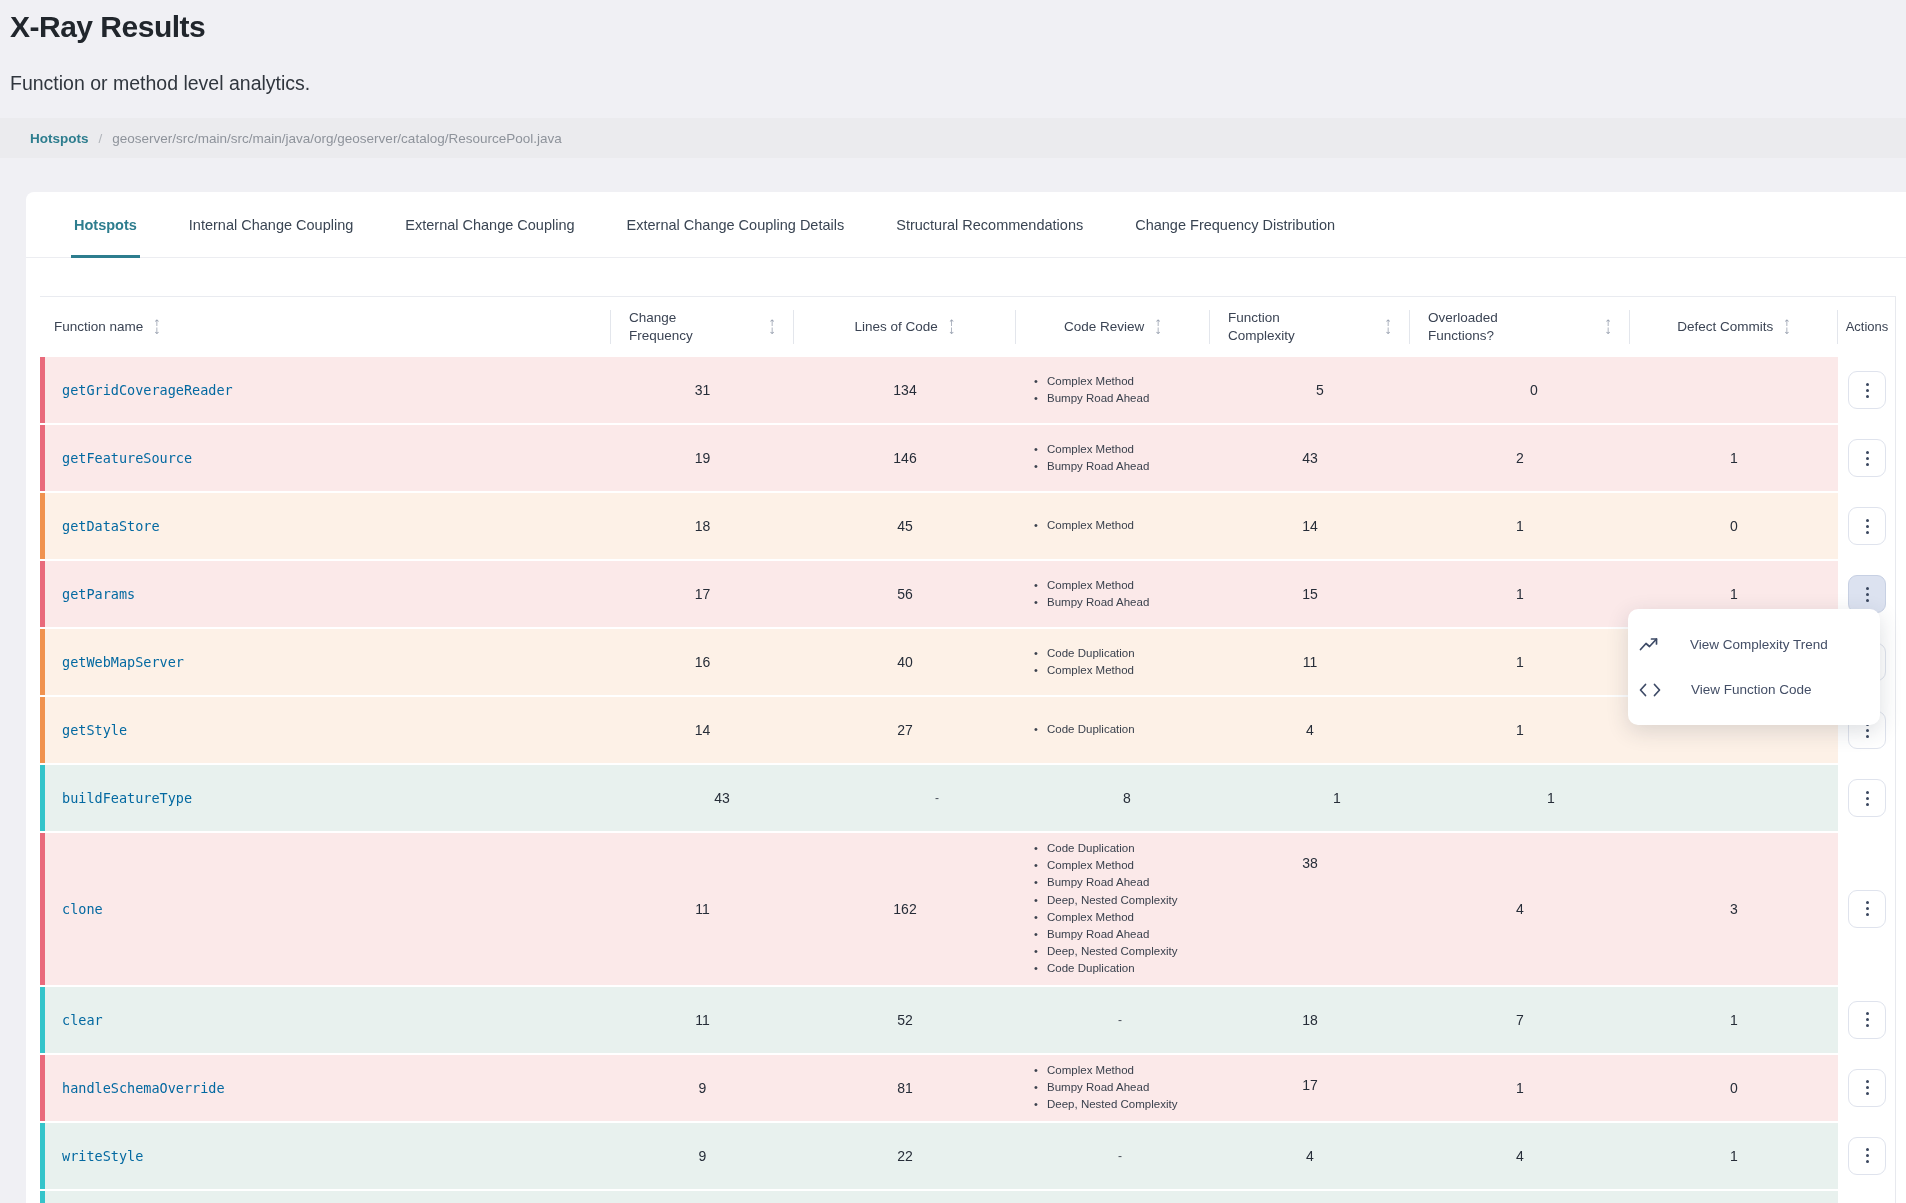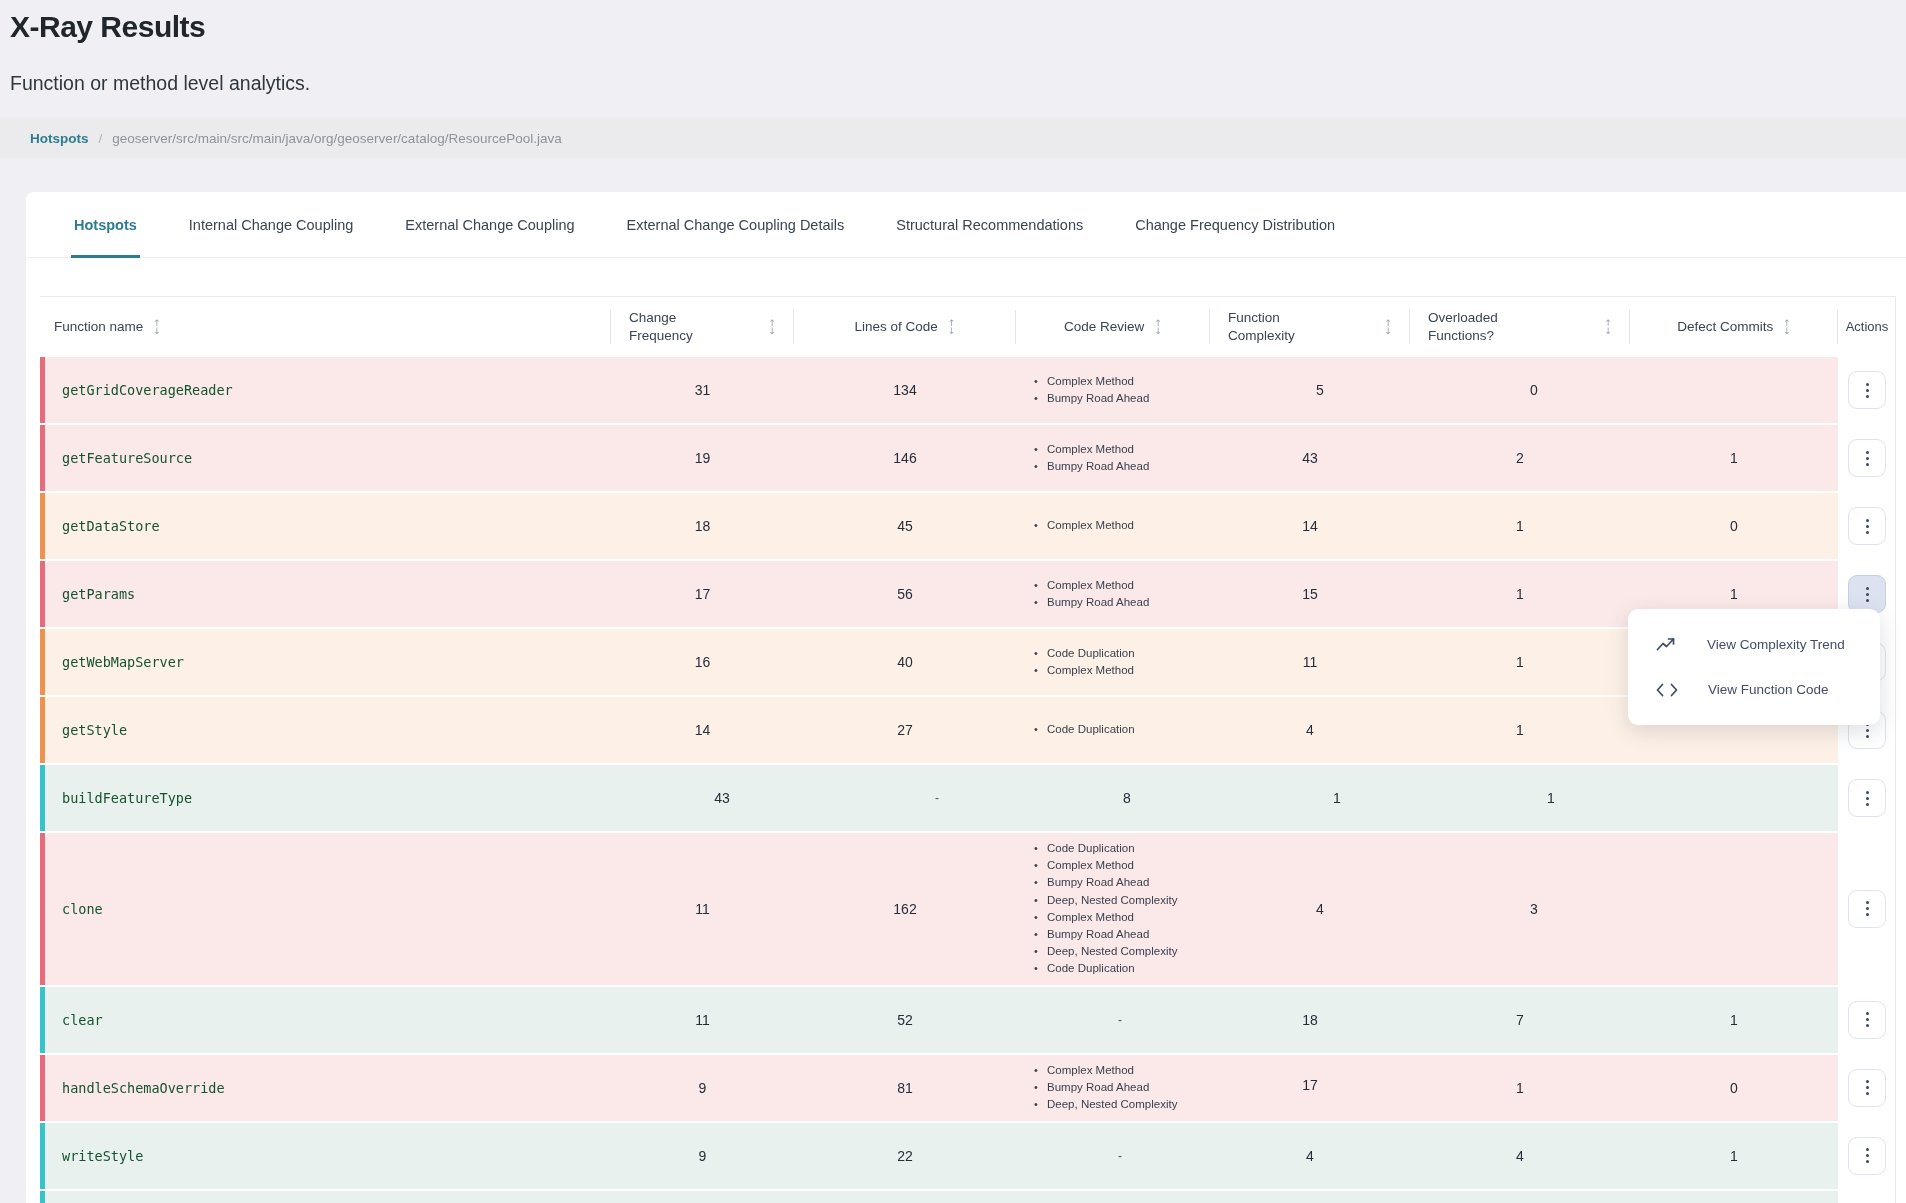--- a/index.html
+++ b/index.html
@@ -86,21 +86,21 @@
   .trow + .trow { margin-top: 2px; }
   .row-main { display: flex; width: 1798px; border-left: 5px solid transparent; min-height: 66px; }
   .sev-red    { background: #fbe9e9; border-left-color: #e96a7b; }
   .sev-orange { background: #fdf1e7; border-left-color: #f0924f; }
   .sev-teal   { background: #e8f1ee; border-left-color: #35c4ca; }
 
   .cell { display: flex; align-items: center; justify-content: center; font-size: 14px; color: #262d38; }
   .c-name {
     width: 566px; justify-content: flex-start; padding-left: 17px;
     font-family: "DejaVu Sans Mono", "Liberation Mono", monospace;
-    font-size: 13.5px; color: #14532d;
+    font-size: 13.5px; color: #0369a1;
   }
   .c-cf  { width: 183px; }
   .c-loc { width: 222px; }
   .c-cr  { width: 194px; justify-content: flex-start; padding: 7px 4px 7px 18px; }
   .c-fc  { width: 200px; }
   .c-fc.vtop { align-items: flex-start; padding-top: 22px; }
   .c-of  { width: 220px; }
   .c-dc  { width: 208px; }
 
   .cr-list { list-style: none; }
@@ -122,21 +122,21 @@
   .kebab-dots i { display: block; width: 3px; height: 3px; border-radius: 50%; background: #3a465e; }
 
   
   .context-menu {
     position: absolute; left: 1628px; top: 609px; width: 252px;
     background: #ffffff; border-radius: 10px; padding: 13px 0;
     box-shadow: 0 6px 22px rgba(40, 50, 70, 0.16); z-index: 20;
   }
   .menu-item {
     height: 45px; display: flex; align-items: center; gap: 30px;
-    padding-left: 28px; font-size: 13.5px; color: #434e66; cursor: pointer;
+    padding-left: 11px; font-size: 13.5px; color: #434e66; cursor: pointer;
   }
   .menu-item svg { stroke: #3d4a66; fill: none; stroke-width: 1.7; stroke-linecap: round; stroke-linejoin: round; }
 </style>
 </head>
 <body>
 
 <div class="page-header">
   <div class="page-title">X-Ray Results</div>
   <div class="page-subtitle">Function or method level analytics.</div>
 </div>
@@ -404,20 +404,21 @@
                 <li>Code Duplication</li>
                 <li>Complex Method</li>
                 <li>Bumpy Road Ahead</li>
                 <li>Deep, Nested Complexity</li>
                 <li>Complex Method</li>
                 <li>Bumpy Road Ahead</li>
                 <li>Deep, Nested Complexity</li>
                 <li>Code Duplication</li>
               </ul>
             </div>
+      <div class="cell c-fc vtop">38</div>
       <div class="cell c-of">4</div>
       <div class="cell c-dc">3</div>
     </div>
     <div class="cell actions-cell">
       <button class="kebab">
         <span class="kebab-dots">
                 <i></i>
                 <i></i>
                 <i></i>
               </span>

